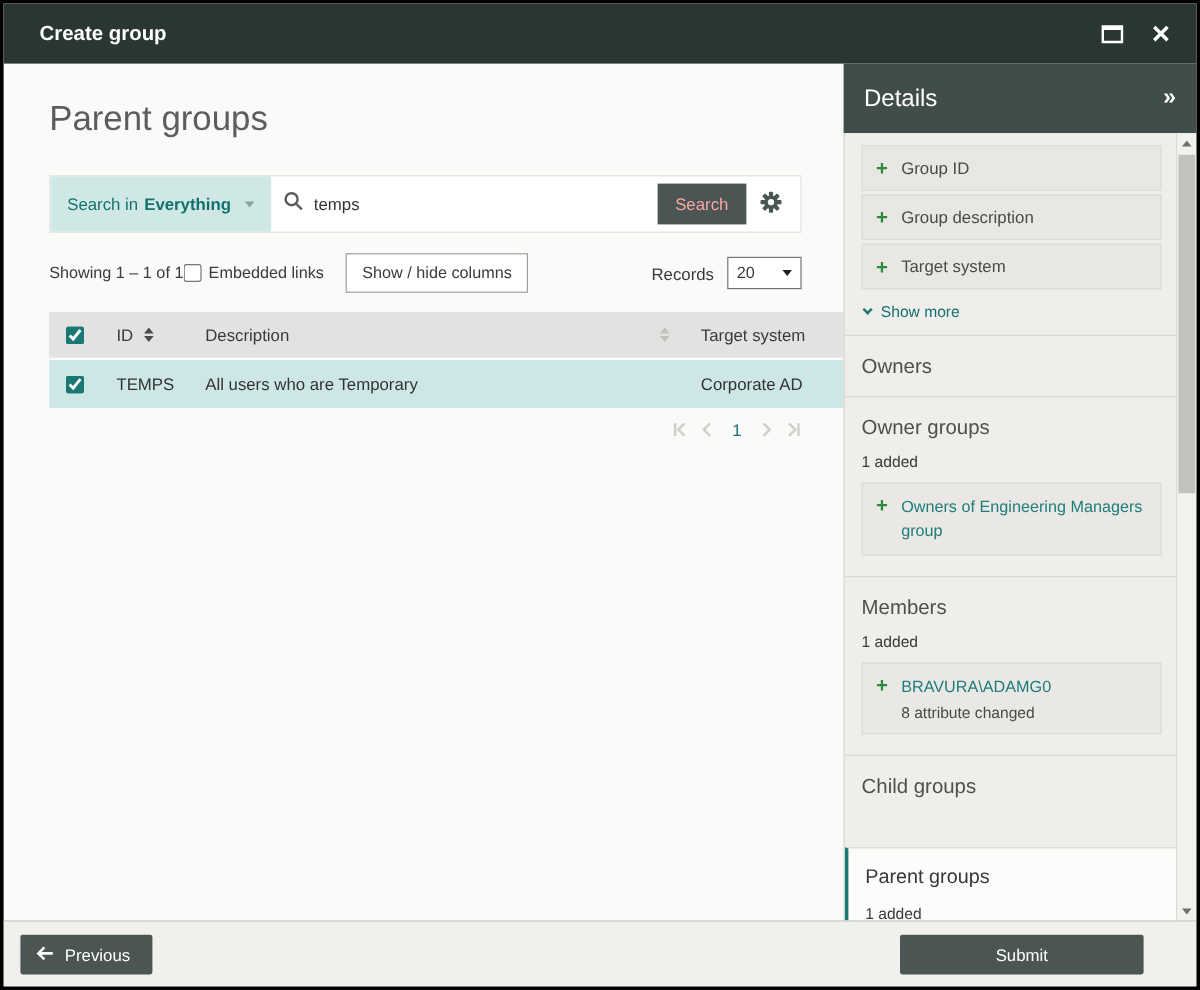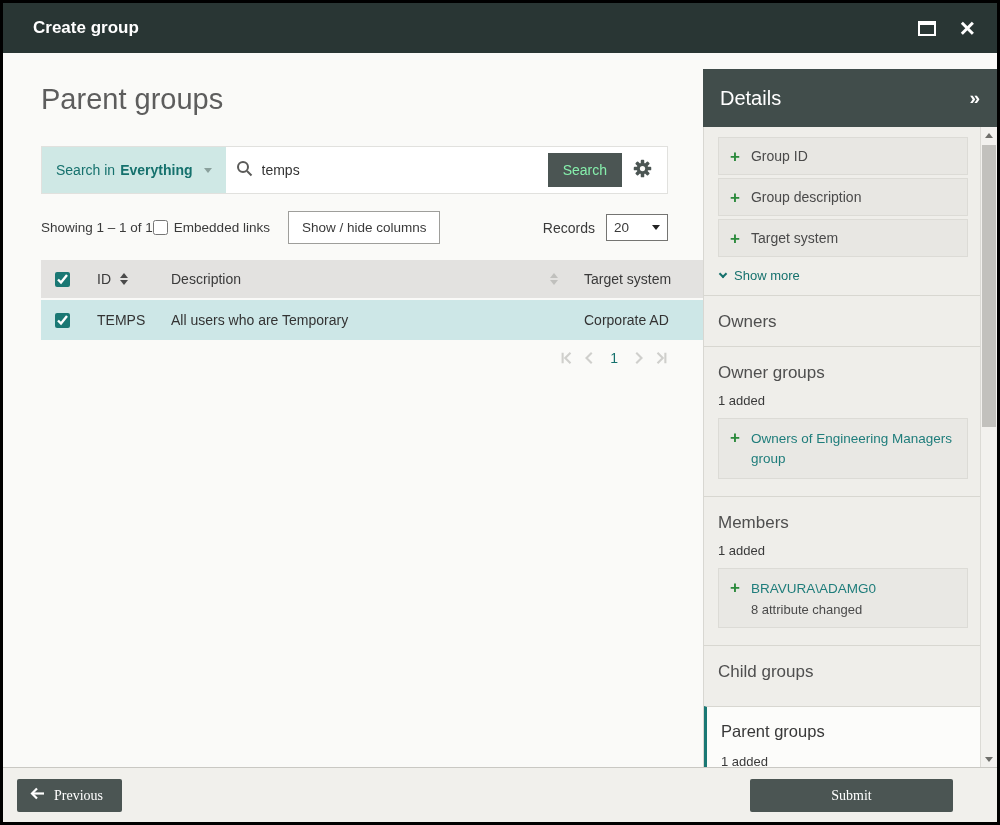--- a/index.html
+++ b/index.html
@@ -10,32 +10,32 @@
   
   .titlebar { height:50px; background:#293634; display:flex; align-items:center; padding:0 22px 0 30px; }
   .titlebar-title { color:#fff; font-size:17px; font-weight:bold; flex:1; }
   .win-btn { margin-left:24px; cursor:pointer; display:flex; align-items:center; justify-content:center; background:none; border:none; }
   .maximize-box { width:18px; height:15px; border:2px solid #fff; border-top-width:4px; }
   .close-x { color:#fff; font-size:26px; font-weight:bold; line-height:1; }
 
   
   .bodyarea { position:absolute; top:50px; left:0; right:0; bottom:55px; display:flex; }
   .main { width:700px; padding-left:38px; }
-  .sidebar { width:300px; display:flex; flex-direction:column;margin-top:16px; }
+  .sidebar { width:300px; display:flex; flex-direction:column; }
 
   
   .page-title { margin-top:30px; font-size:29px; color:#5d5d5d; font-weight:400; }
 
   .search-bar { margin-top:30px; width:627px; height:48px; border:1px solid #e1e1de; background:#fff; display:flex; align-items:stretch; }
   .scope { background:#cfe8e5; color:#15716d; font-size:14px; display:flex; align-items:center; padding:0 14px; gap:5px; cursor:pointer; }
   .scope .bold { font-weight:bold; }
   .caret-down { width:0; height:0; border-left:4px solid transparent; border-right:4px solid transparent; border-top:5px solid #8aa09c; margin-left:6px; }
   .search-field { flex:1; display:flex; align-items:center; padding:0 10px; gap:9px; }
   .search-input { border:none; outline:none; flex:1; font-size:14px; color:#333; background:transparent; font-family:inherit; }
-  .search-btn { background:#4b5553; color:#86efac; border:none; font-size:14px; padding:0 15px; margin:6px 10px 6px 0; font-family:inherit; cursor:pointer; }
+  .search-btn { background:#4b5553; color:#fca5a5; border:none; font-size:14px; padding:0 15px; margin:6px 10px 6px 0; font-family:inherit; cursor:pointer; }
   .gear-btn { background:none; border:none; margin-right:14px; display:flex; align-items:center; cursor:pointer; }
 
   .controls { margin-top:17px; width:627px; display:flex; align-items:center; font-size:13.5px; color:#3a3a3a; }
   .embedded { display:flex; align-items:center; gap:6px; cursor:pointer; }
   .btn-outline { margin-left:18px; background:#fff; border:1px solid #9e9e9b; padding:8px 13px; font-size:13.5px; color:#3a3a3a; font-family:inherit; cursor:pointer; }
   .records-label { margin-left:auto; margin-right:11px; font-size:14px; }
   .records-select { width:62px; height:27px; border:1px solid #747472; background:#fff; display:flex; align-items:center; justify-content:space-between; padding:0 7px; font-size:13.5px; cursor:pointer; }
   .records-select .caret-down { border-top-color:#222; margin:0; }
 
   .table { margin-top:16px; width:722px; }
@@ -82,21 +82,21 @@
   
   .sb-scroll { position:absolute; top:0; right:0; bottom:0; width:17px; background:#f2f1ee; border-left:1px solid #dbdad5; }
   .sb-arrow { position:absolute; left:0; right:0; height:16px; display:flex; align-items:center; justify-content:center; cursor:pointer; }
   .sb-arrow.top { top:0; } .sb-arrow.bottom { bottom:0; }
   .tri-up { width:0; height:0; border-left:4px solid transparent; border-right:4px solid transparent; border-bottom:5px solid #6f6f6b; }
   .tri-dn { width:0; height:0; border-left:4px solid transparent; border-right:4px solid transparent; border-top:5px solid #6f6f6b; }
   .sb-thumb { position:absolute; top:18px; left:1px; width:14px; height:282px; background:#c2c1bd; cursor:grab; }
 
   
   .footer { position:absolute; left:0; right:0; bottom:0; height:55px; background:#f1f0ec; border-top:1px solid #c9c8c3; }
-  .btn-dark { position:absolute; top:11px; height:33px; background:#4b5553; color:#fff; border:none; font-size:14px; font-family:Liberation Serif, serif; display:flex; align-items:center; justify-content:center; border-radius:2px; cursor:pointer; }
+  .btn-dark { position:absolute; top:11px; height:33px; background:#4b5553; color:#fff; border:none; font-size:14px; font-family:Liberation Sans, sans-serif; display:flex; align-items:center; justify-content:center; border-radius:2px; cursor:pointer; }
   .prev-btn { left:14px; padding:0 19px 0 13px; gap:9px; }
   .submit-btn { left:747px; width:203px; }
 </style>
 </head>
 <body>
 
 <div class="window">
 
   <div class="titlebar">
     <div class="titlebar-title">Create group</div>

